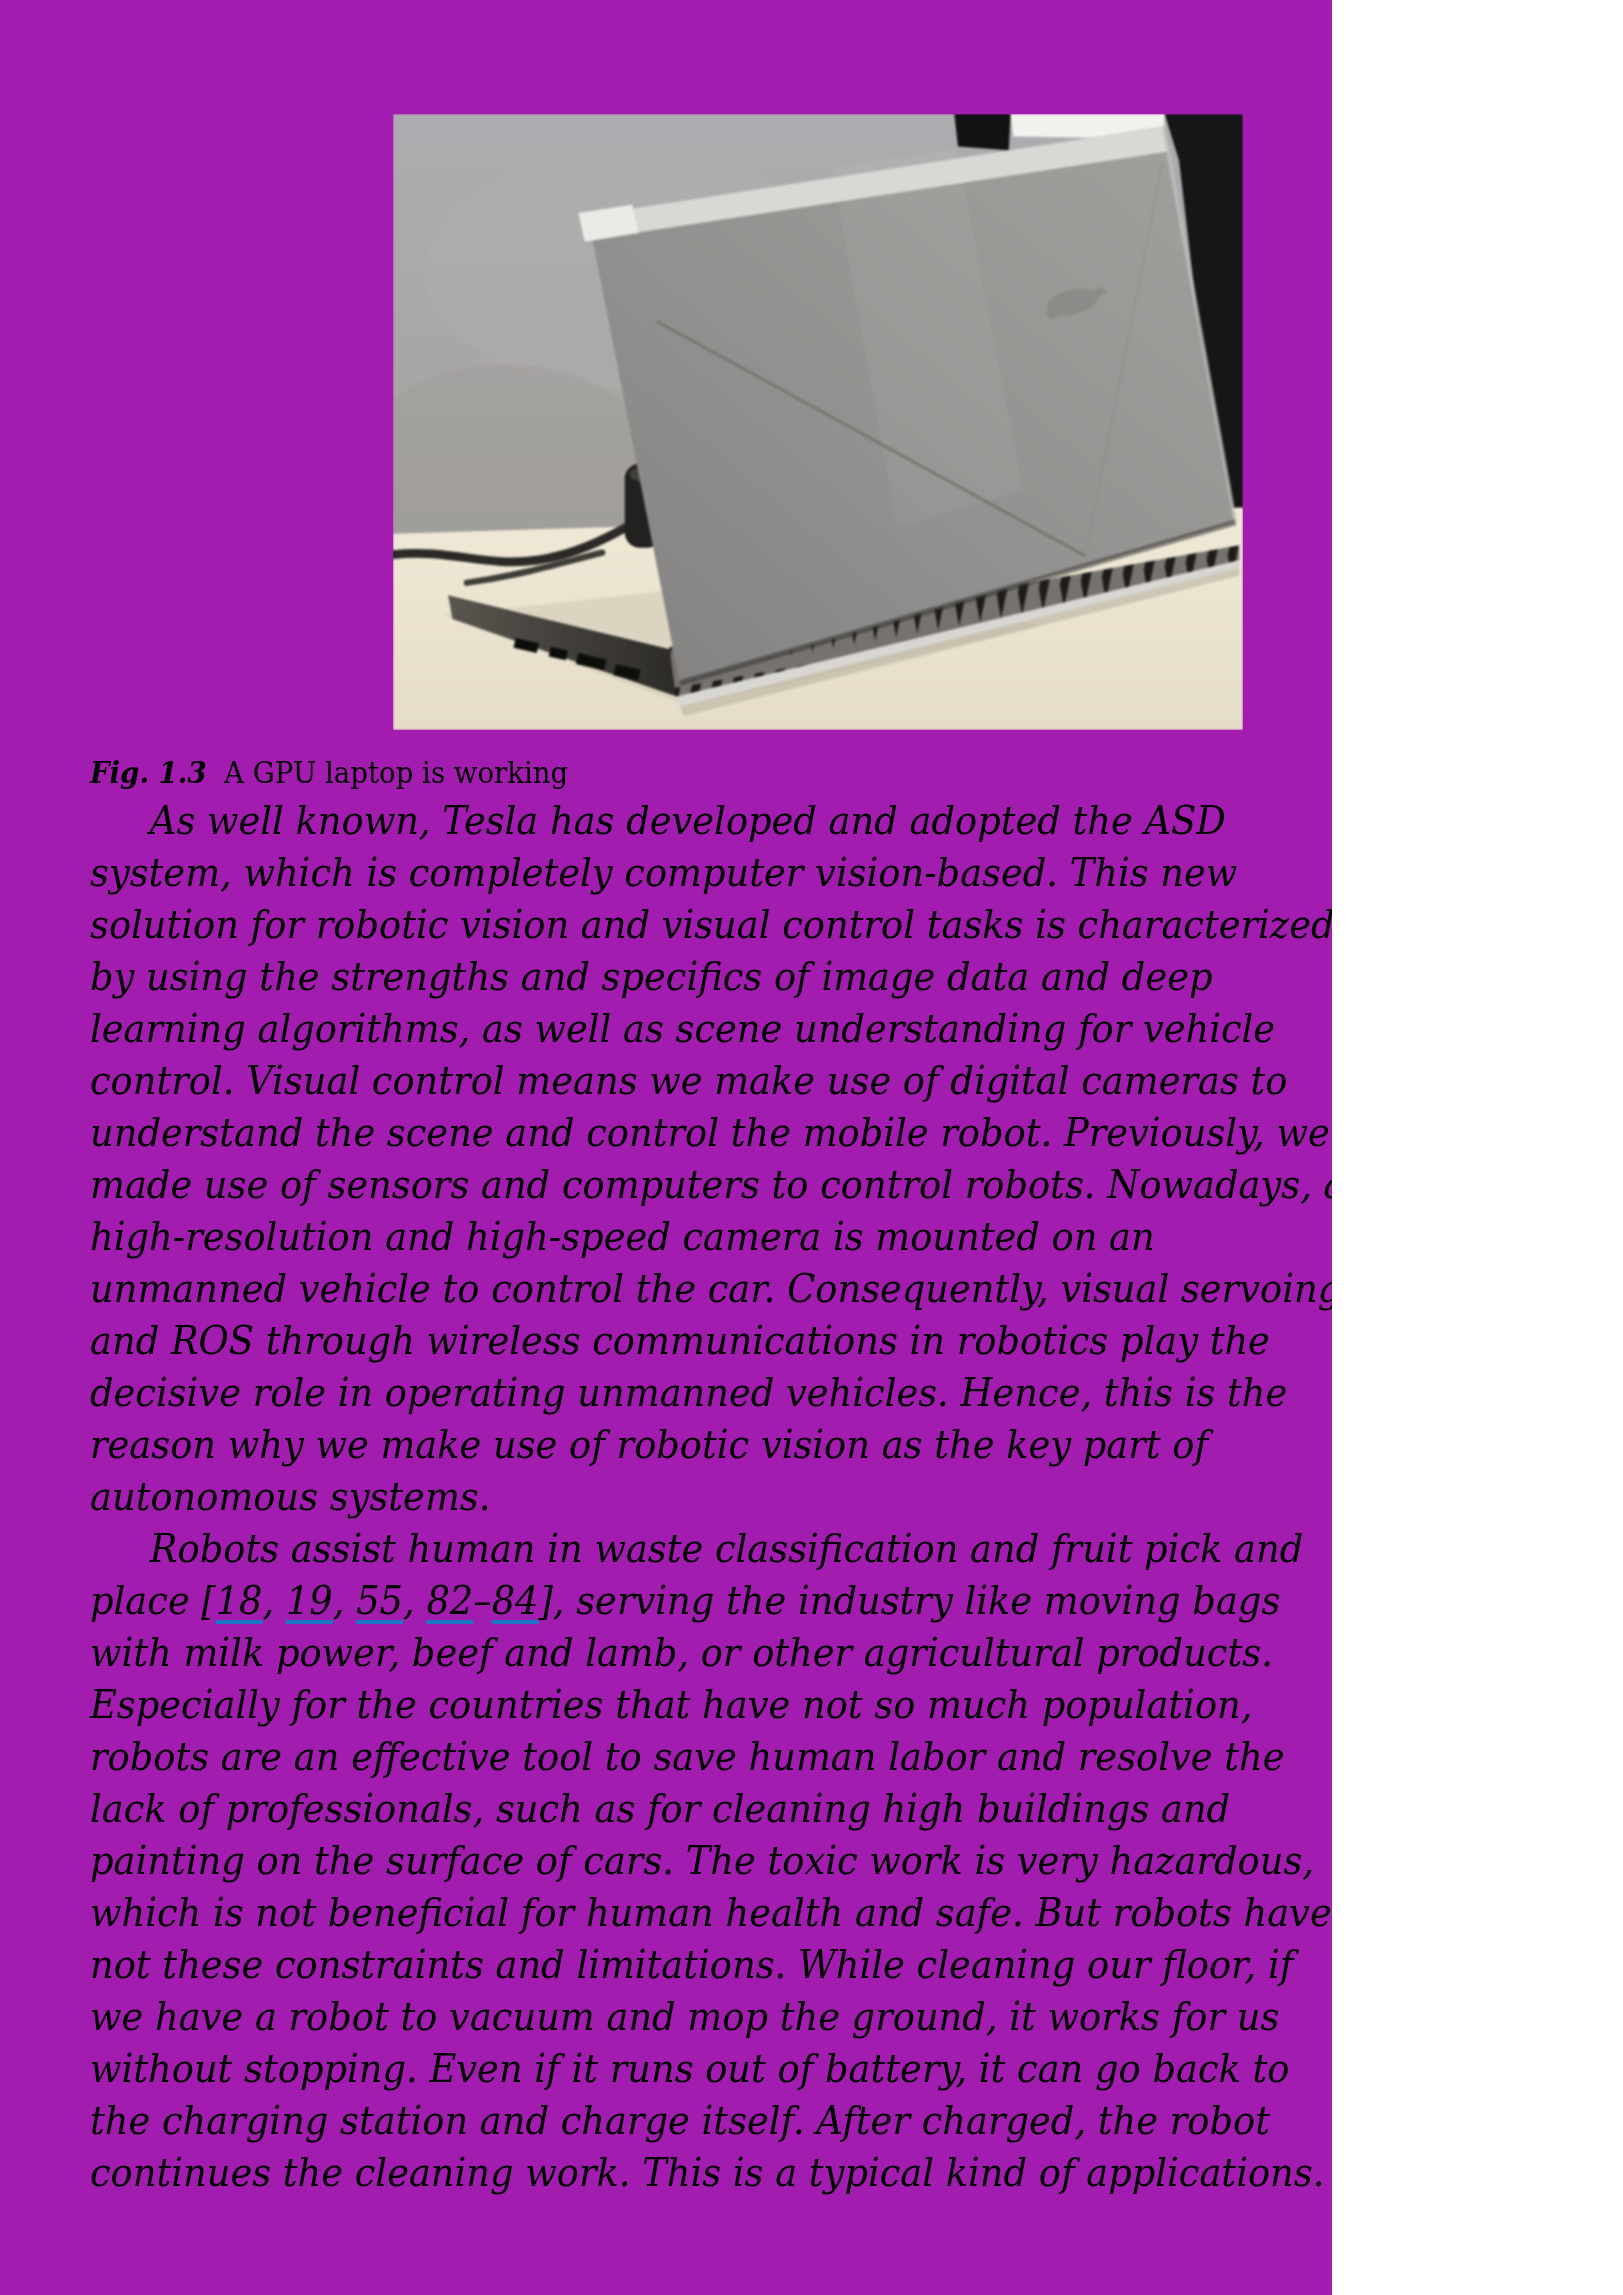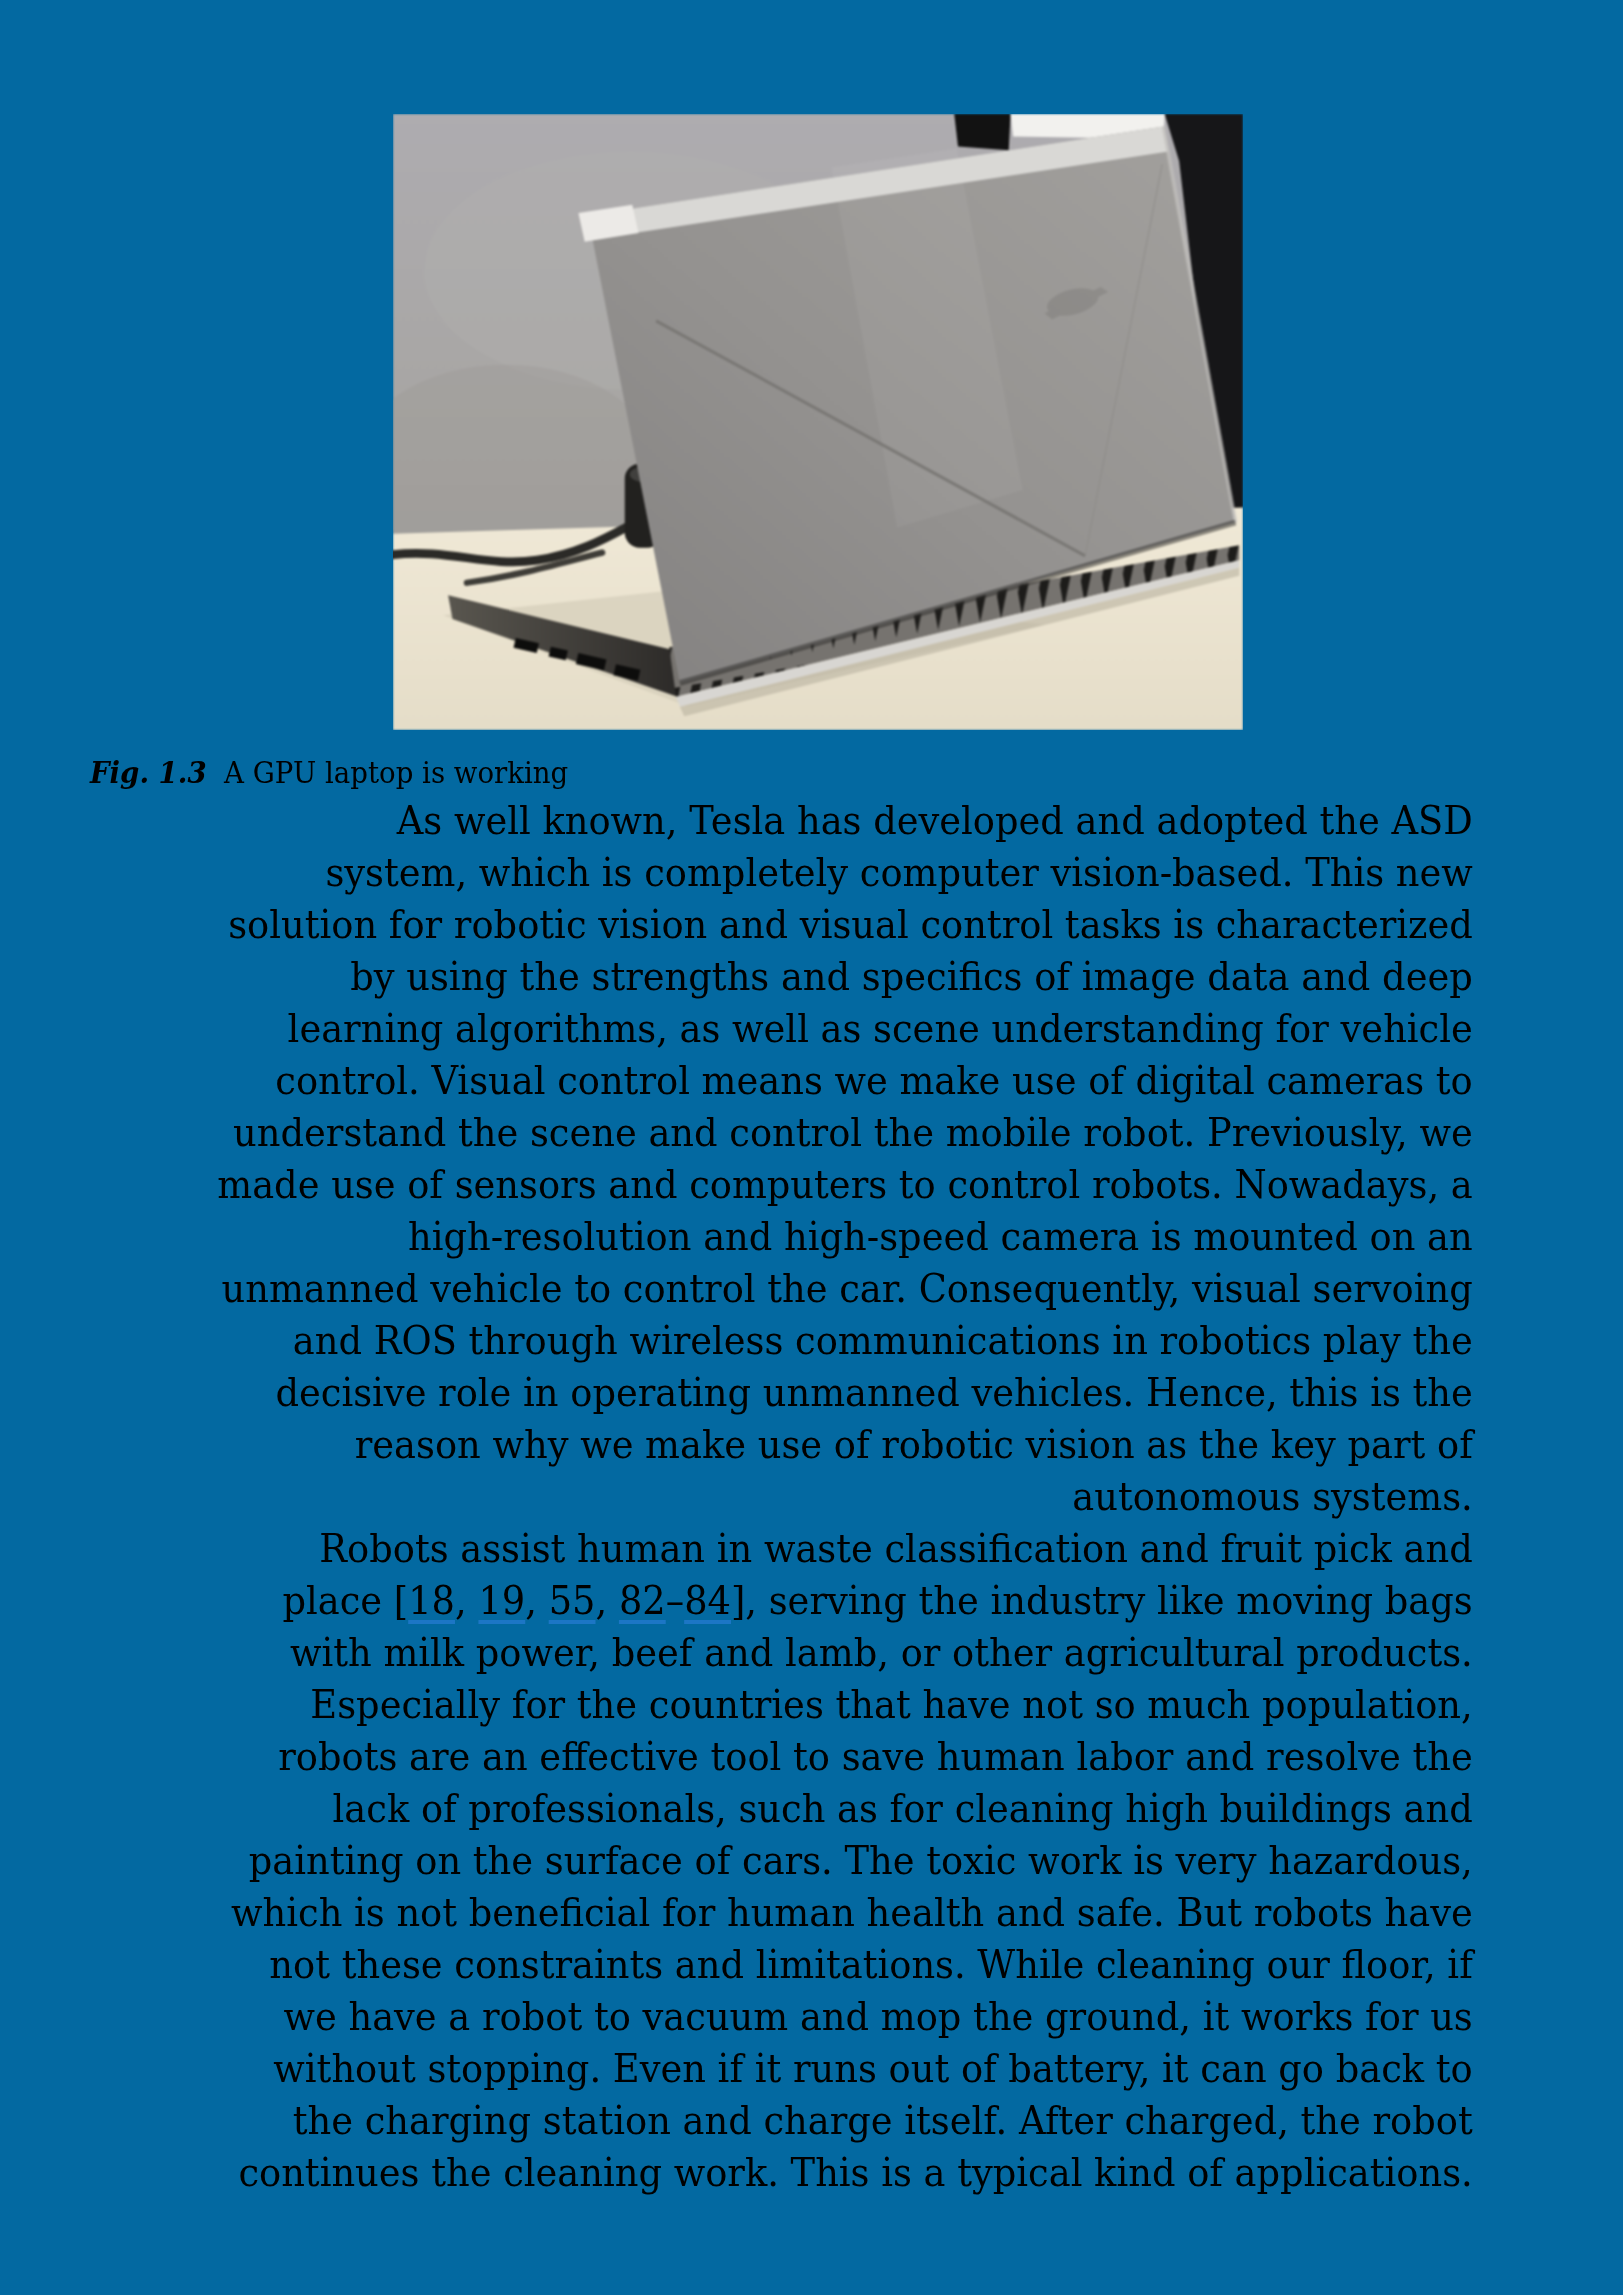--- a/index.html
+++ b/index.html
@@ -1,36 +1,35 @@
 <!DOCTYPE html>
 <html style="font-size:10px"><head>
 <meta charset="utf-8">
 <style>
   html,body { margin:0; padding:0; background:#ffffff; }
   .page {
-    position:relative; width:1623px; height:2295px;
-    background:#0369a1; overflow:hidden;
+    position:relative; width:1332px; height:2295px;
+    background:#a21caf; overflow:hidden;
     font-family:"DejaVu Serif","Liberation Serif",serif;
     color:#000000;
-    text-align:right;
   }
   .photo {
     position:absolute; left:393px; top:114px; width:850px; height:616px;
   }
   .photo svg { width:100%; height:100%; display:block; }
   .photo .scene { filter: blur(1.3px); }
   .caption {
     position:absolute; left:90px; top:754px;
     font-size:30px; line-height:38px; white-space:nowrap;
     transform:scaleX(.92); transform-origin:left top;
   }
   .cap-label { font-weight:bold; font-style:italic; margin-right:19px; }
   .body-text {
     position:absolute; left:90px; top:794px; width:1503px;
-    font-size:40px; line-height:52px;
+    font-size:40px; line-height:52px;font-style:italic;
   }
   .line { white-space:pre; transform:scaleX(.92); transform-origin:left top; }
   .paragraph .line.first { text-indent:65px; }
   .ref-link {
     text-decoration:underline;
     text-decoration-thickness:4.4px;
     text-underline-offset:5.6px;
     cursor:pointer;
   }
 </style>

